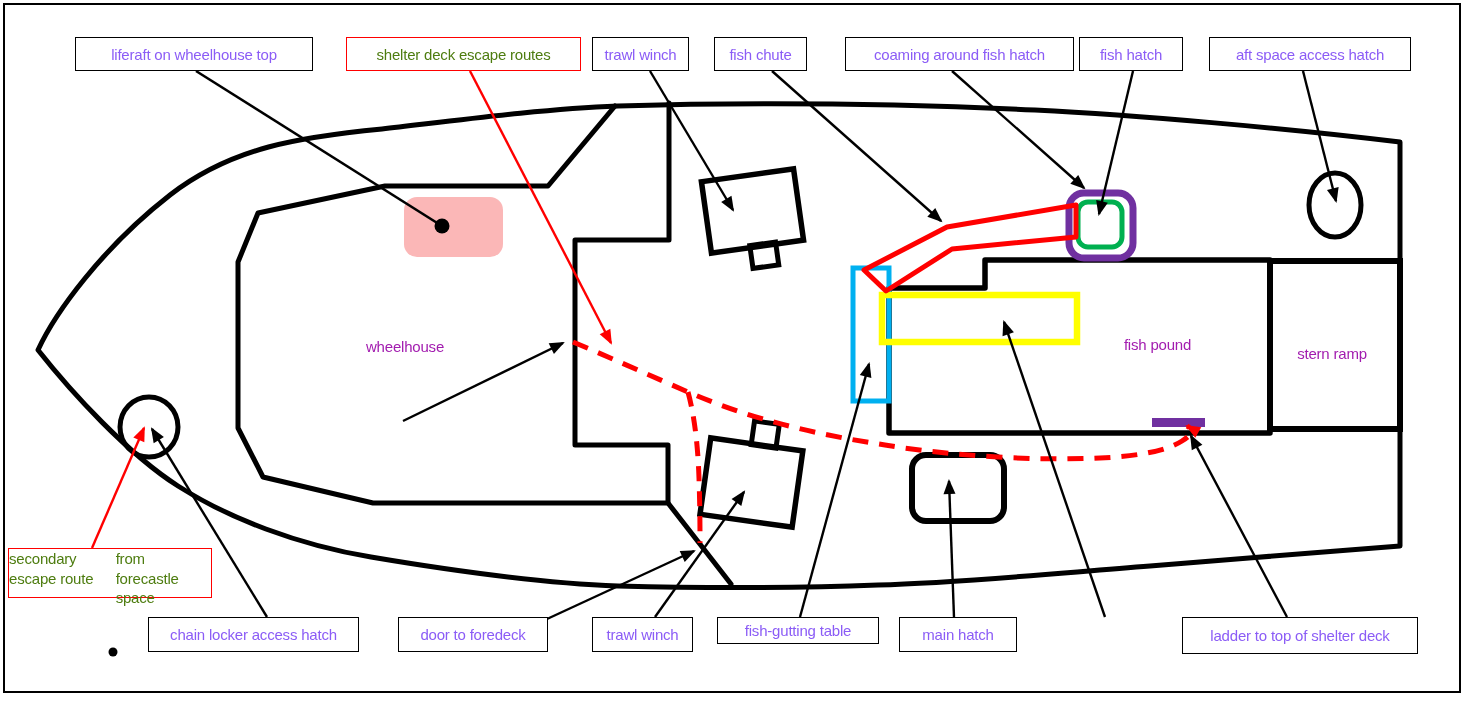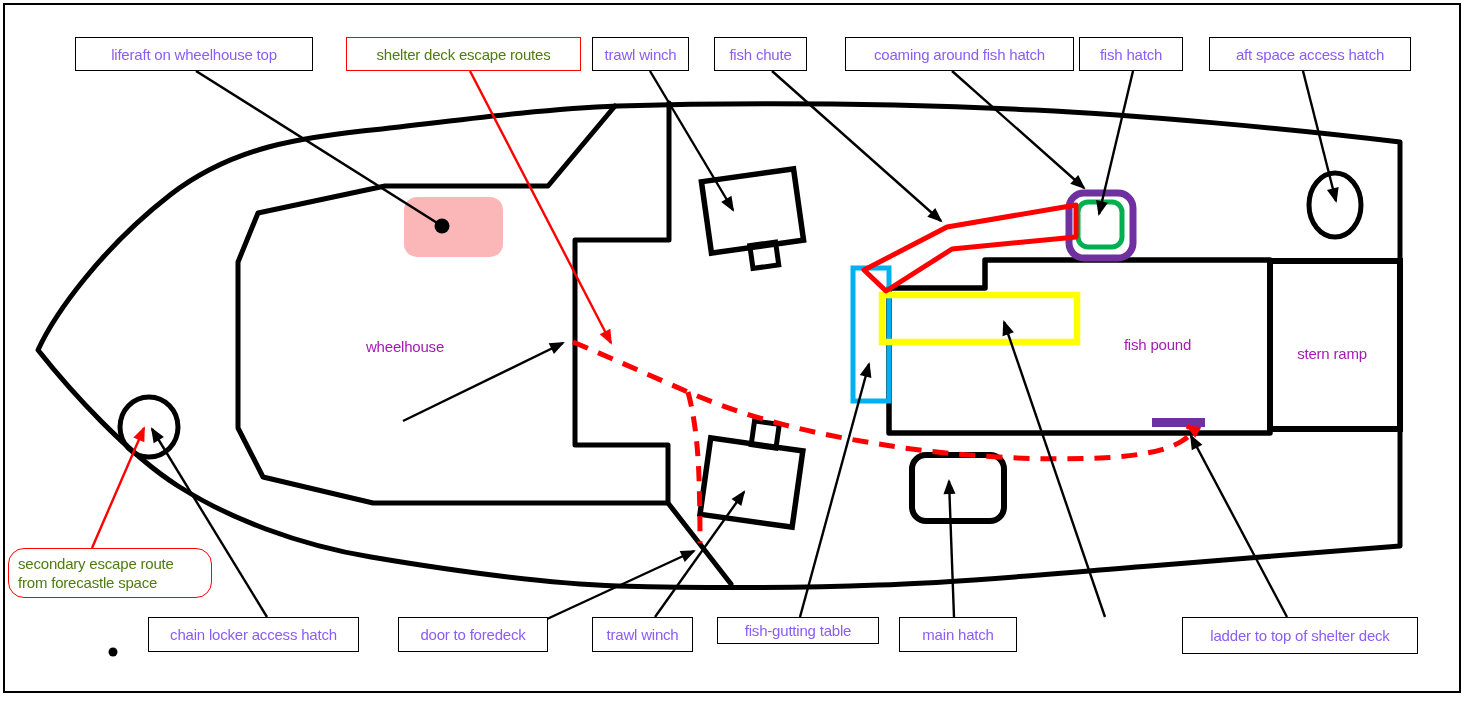--- a/index.html
+++ b/index.html
@@ -17,22 +17,22 @@
   svg{position:absolute;left:0;top:0;}
   .lbl{
     position:absolute;
     display:flex;align-items:center;justify-content:center;
     background:#fff;border:1.6px solid #000;color:#8b5cf6;
     font-size:15px;letter-spacing:-0.2px;white-space:nowrap;
     box-sizing:border-box;z-index:5;
   }
   .lbl.red{border-color:#FF0000;color:#4d7c0f;}
   .lbl.multiline{
-    flex-direction:column;align-items:flex-start;justify-content:center;
-    padding-left:9px;white-space:normal;line-height:1.3;border-radius:16px;
+    flex-direction:row;align-items:flex-start;justify-content:center;
+    white-space:normal;line-height:1.3;
   }
   .decktext{
     position:absolute;display:flex;align-items:center;justify-content:center;
     color:#a21caf;font-size:15px;letter-spacing:-0.2px;background:transparent;
     z-index:4;height:20px;
   }
 </style>
 </head>
 <body>
 

